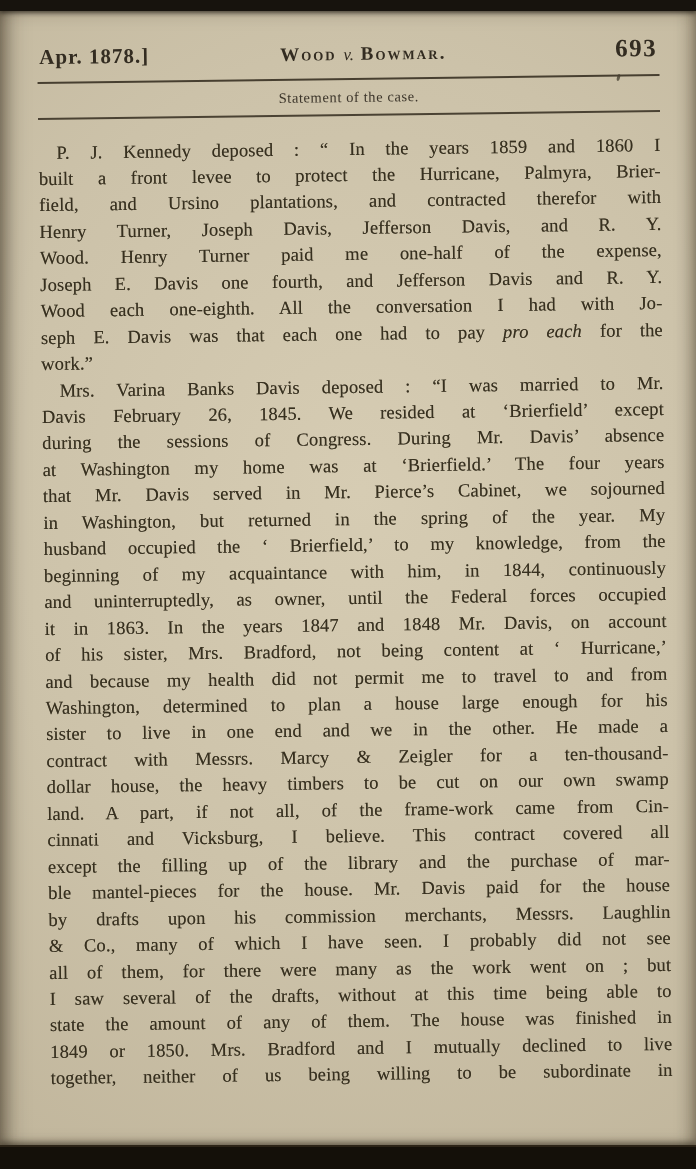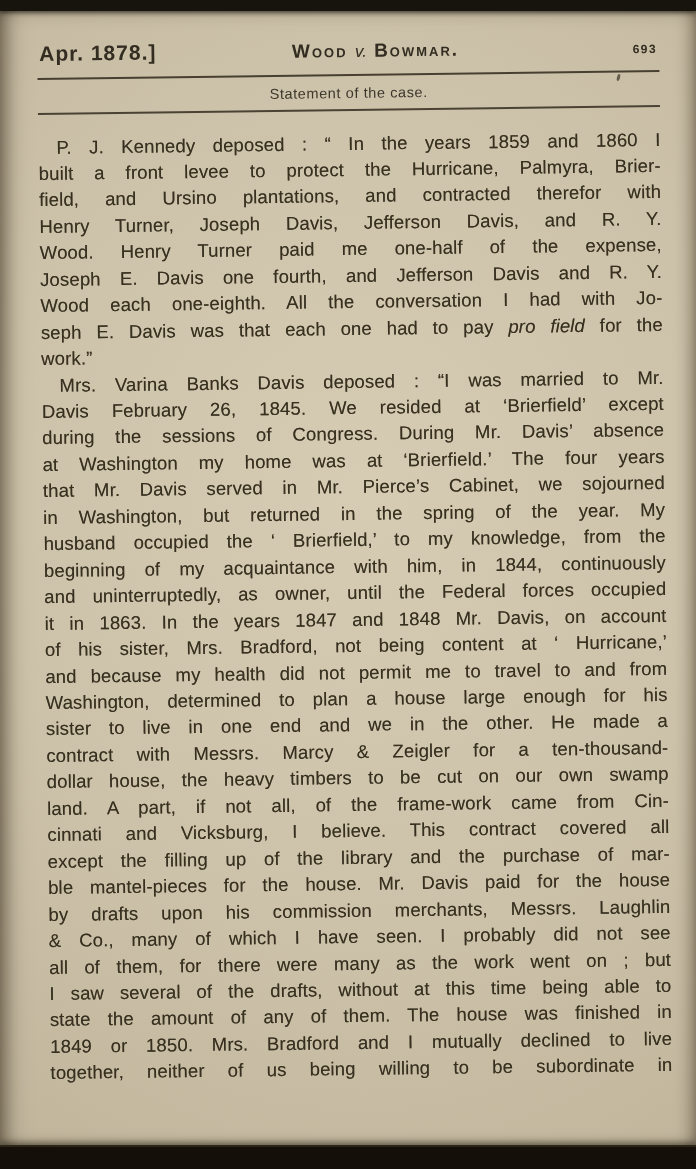--- a/index.html
+++ b/index.html
@@ -8,21 +8,21 @@
     width: 696px;
     height: 1169px;
     overflow: hidden;
     background: radial-gradient(ellipse 130% 90% at 52% 42%,
       #d6ccb3 0%, #ccc2a9 42%, #c1b69c 74%, #a4977c 100%);
     box-shadow:
       inset 0 14px 22px -10px rgba(35,25,12,.6),
       inset 0 -22px 28px -14px rgba(35,25,12,.65),
       inset 16px 0 26px -14px rgba(35,25,12,.55),
       inset -12px 0 22px -14px rgba(35,25,12,.45);
-    font-family: Liberation Sans, sans-serif;
+    font-family: Liberation Serif, serif;
     color: #3a3329;
   }
   .bar-top {
     position: absolute; top: 0; left: 0; right: 0; height: 11px;
     background: #17130d;
     box-shadow: 0 2px 4px rgba(23,19,13,.65);
   }
   .bar-bottom {
     position: absolute; bottom: 0; left: 0; right: 0; height: 22px;
     background: #141009;
@@ -34,21 +34,21 @@
     transform: rotate(-0.75deg);
     transform-origin: 50% 0;
   }
   .page-header {
     display: flex; justify-content: space-between; align-items: baseline;
     padding: 0 2px;
   }
   .date-label { font-size: 21px; font-weight: 700; letter-spacing: 1px; color: #332c21; }
   .case-title { font-variant: small-caps; font-size: 19px; font-weight: 700; letter-spacing: 2px; color: #332c21; }
   .case-title .vs { font-variant: normal; font-style: italic; font-weight: 400; letter-spacing: 0; font-size: 17px; }
-  .page-number { font-size: 12px; font-weight: 700; letter-spacing: 1.5px; color: #332c21; margin-left: 38px; }
+  .page-number { font-size: 25px; font-weight: 700; letter-spacing: 1.5px; color: #332c21; margin-left: 38px; }
   .rule {
     height: 2px; background: #473f30; margin-top: 12px;
     box-shadow: 0 3px 0 -1.5px rgba(71,63,48,.35);
   }
   .section-head {
     text-align: center; font-size: 14.5px; letter-spacing: .6px;
     margin: 9px 0 8px; color: #3d362b;
   }
   .rule2 { height: 1.5px; background: #4a4233; }
   .body-text {
@@ -90,21 +90,21 @@
     <div class="body-text">
 
       <div class="para">
         <div class="tl indent">P. J. Kennedy deposed : “ In the years 1859 and 1860 I</div>
         <div class="tl">built a front levee to protect the Hurricane, Palmyra, Brier-</div>
         <div class="tl">field, and Ursino plantations, and contracted therefor with</div>
         <div class="tl">Henry Turner, Joseph Davis, Jefferson Davis, and R. Y.</div>
         <div class="tl">Wood. Henry Turner paid me one-half of the expense,</div>
         <div class="tl">Joseph E. Davis one fourth, and Jefferson Davis and R. Y.</div>
         <div class="tl">Wood each one-eighth. All the conversation I had with Jo-</div>
-        <div class="tl"><span>seph E. Davis was that each one had to pay </span><i class="it">pro field</i><span> for the</span></div>
+        <div class="tl"><span>seph E. Davis was that each one had to pay </span><i class="it">pro each</i><span> for the</span></div>
         <div class="tl endline">work.”</div>
       </div>
 
       <div class="para">
         <div class="tl indent">Mrs. Varina Banks Davis deposed : “I was married to Mr.</div>
         <div class="tl">Davis February 26, 1845. We resided at ‘Brierfield’ except</div>
         <div class="tl">during the sessions of Congress. During Mr. Davis’ absence</div>
         <div class="tl">at Washington my home was at ‘Brierfield.’ The four years</div>
         <div class="tl">that Mr. Davis served in Mr. Pierce’s Cabinet, we sojourned</div>
         <div class="tl">in Washington, but returned in the spring of the year. My</div>

